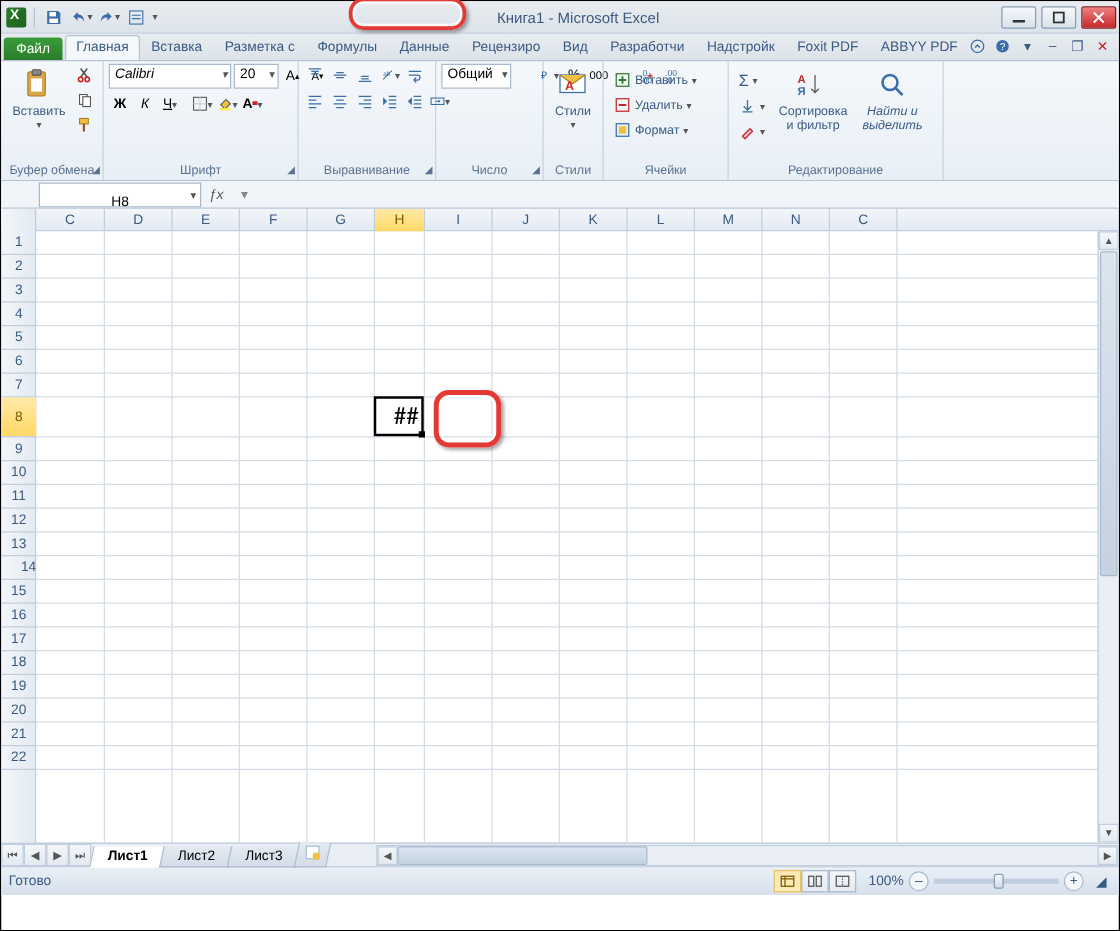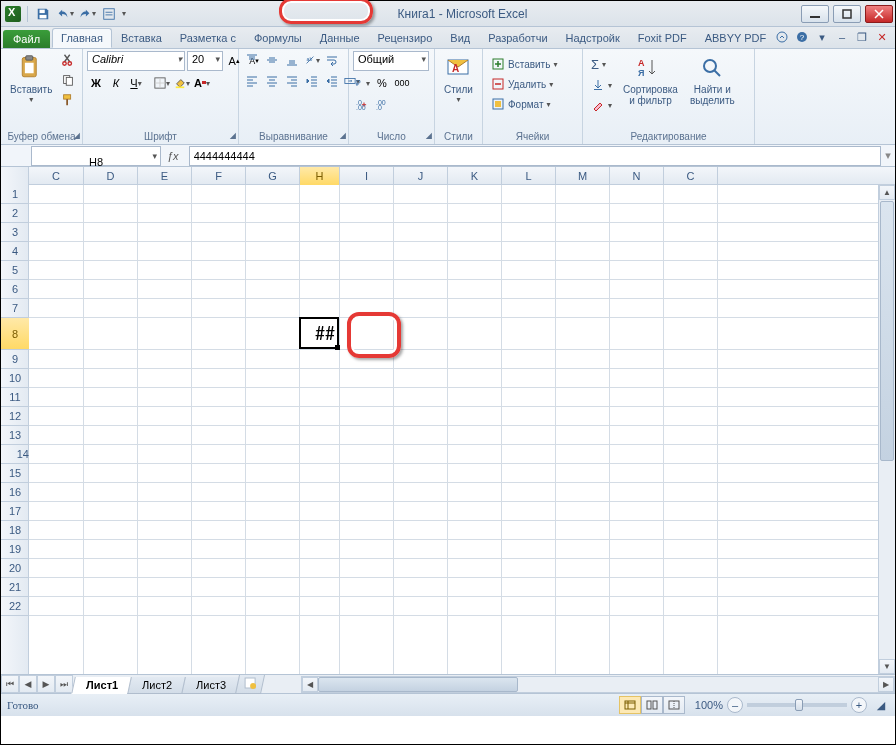--- a/index.html
+++ b/index.html
@@ -89,21 +89,21 @@
 .sheet-tab { padding:2px 12px; font-size:11px; border:1px solid #b0bdcd; border-top:none; background:linear-gradient(#e3eaf2,#d3dde8); cursor:pointer; transform: skewX(-12deg); margin-right:-2px; }
 .sheet-tab span { display:inline-block; transform: skewX(12deg); }
 .sheet-tab.active { background:#fff; border-bottom-color:#fff; font-weight:bold; }
 .sheet-tab.add { padding:2px 6px; }
 .hscroll-track { flex:1; height:17px; background:#e9eef4; border:1px solid #c1cedd; margin-left:40px; display:flex; align-items:center; }
 .scroll-btn { width:16px; height:15px; background:linear-gradient(#f3f6fa,#e3eaf2); border:1px solid #c1cedd; display:flex; align-items:center; justify-content:center; font-size:8px; color:#555; cursor:pointer; }
 .scroll-thumb { height:15px; background:linear-gradient(#dbe5ef,#c4d2e1); border:1px solid #a8b8cb; border-radius:2px; cursor:pointer; }
 
 
 .statusbar { height:22px; background:linear-gradient(#e8eff6,#d7e1ec); display:flex; align-items:center; padding:0 6px; font-size:11px; color:#3b5a82; }
-.status-left { flex:1;font-family:Liberation Serif, serif; }
+.status-left { flex:1; }
 .view-btns { display:flex; gap:0; }
 .view-btn { width:22px; height:18px; border:1px solid #aab9cc; background:linear-gradient(#f3f6fa,#e3eaf2); cursor:pointer; display:flex; align-items:center; justify-content:center; }
 .view-btn.active { background:#fde9b5; border-color:#e5c365; }
 .zoom { display:flex; align-items:center; gap:4px; margin-left:10px; }
 .zoom-slider { width:100px; height:4px; background:#c1cedd; position:relative; }
 .zoom-slider .thumb { position:absolute; left:48px; top:-4px; width:8px; height:12px; background:linear-gradient(#f3f6fa,#d3dde8); border:1px solid #8a9db5; border-radius:2px; cursor:pointer; }
 .zoom-btn { width:16px; height:16px; border:1px solid #aab9cc; border-radius:8px; background:#f3f6fa; display:flex; align-items:center; justify-content:center; cursor:pointer; font-size:11px; }
 
 svg { fill: currentColor; }
 </style>
@@ -350,21 +350,21 @@
                   <path d="M5 7h4m-1-1l1 1-1 1" stroke="#3b6ea5" fill="none"></path>
                 </svg>
                 <span class="drop-arrow">▾</span>
               </div>
         </div>
       </div>
       <div class="rgroup-label"><span>Выравнивание</span><span class="launcher">◢</span></div>
     </div>
 
     <div class="rgroup" style="width:86px;">
-      <div class="rgroup-body" style="flex-direction:column; gap:3px;">
+      <div class="rgroup-body" style="flex-direction:row; gap:21px;">
         <div class="font-combo" style="width:76px;">Общий</div>
         <div class="font-row">
           <div class="small-btn">
                 <svg viewBox="0 0 14 14">
                   <text x="2" y="11" font-size="10" fill="#3b6ea5">₽</text>
                 </svg>
                 <span class="drop-arrow">▾</span>
               </div>
           <div class="small-btn">
                 <span style="font-size:11px;">%</span>
@@ -471,37 +471,34 @@
                 <path d="M16 6v14m-3-3l3 3 3-3" stroke="#555" fill="none"></path>
               </svg>
           <div class="lbl" style="white-space:pre;">Сортировка
 и фильтр</div>
         </div>
         <div class="big-btn">
           <svg viewBox="0 0 28 28">
                 <circle cx="12" cy="12" r="6" fill="none" stroke="#3b6ea5" stroke-width="2"></circle>
                 <path d="M16 16l6 6" stroke="#3b6ea5" stroke-width="2"></path>
               </svg>
-          <div class="lbl" style="white-space:pre;">Найти и
+          <div class="lbl" style="white-space:pre;font-style:italic;">Найти и
 выделить</div>
         </div>
       </div>
       <div class="rgroup-label"><span>Редактирование</span></div>
     </div>
   </div>
 
   <div class="fbar-row">
     <div class="namebox">
           <span class="namebox-inner">H8</span>
         </div>
     <div class="fbar-icons">
       <span class="fx">ƒx</span>
-    </div>
-    <div class="fbar">
-      <span>4444444444</span>
     </div>
     <div class="fbar-expand">▾</div>
 
     <div class="highlight" style="left:278px; top:-3px; width:94px; height:26px; border-radius:12px;"></div>
   </div>
 
   <div class="grid-wrap">
     <div class="selectall"></div>
     <div class="colhdr-row" id="colhdrs">
           <div class="colhdr" style="left: 28px; width: 55px;">C</div>

